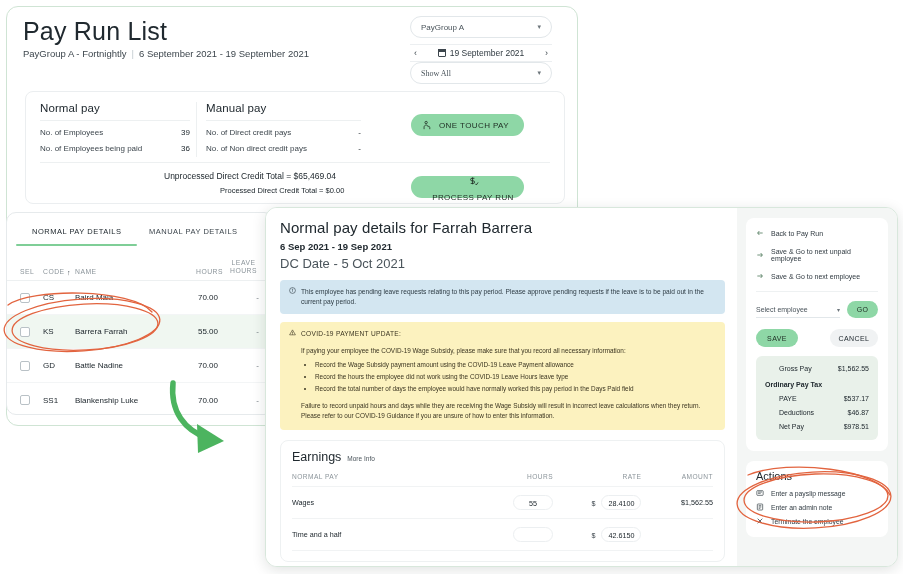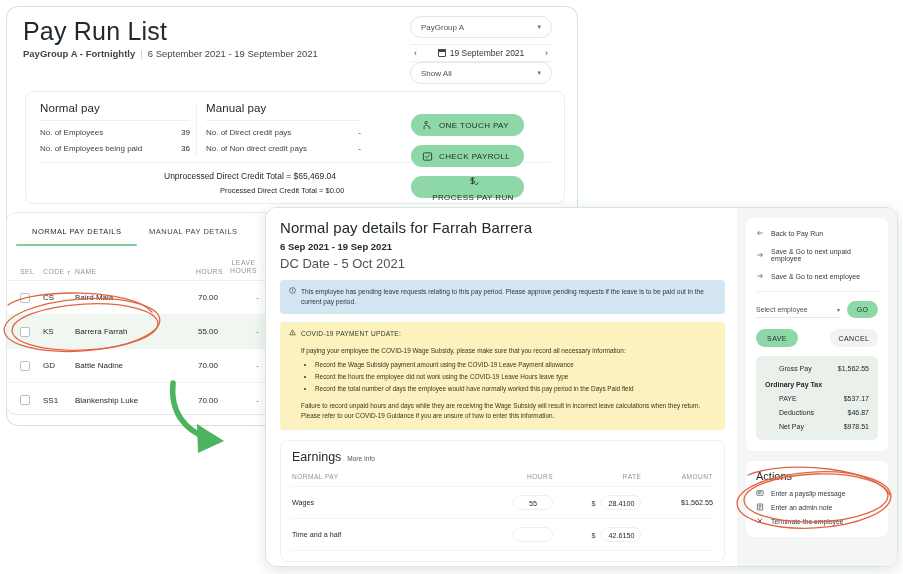--- a/index.html
+++ b/index.html
@@ -21,36 +21,36 @@
   }
   .page-title {
     position: absolute; left: 16px; top: 10px;
     font-size: 25px; font-weight: 400; color: #20292f;
     letter-spacing: .2px;
   }
   .page-sub {
     position: absolute; left: 16px; top: 41px;
     font-size: 9.5px; color: #3d464d; white-space: nowrap;
   }
-  .page-sub b { font-weight: 700; }
+  .page-sub b { font-weight: 400; }
   .page-sub .divider { color: #c3cbd0; padding: 0 5px; }
 
   
   .ctl-select {
     position: absolute; background: #fff;
     border: 1px solid #e2e7ea; border-radius: 20px;
     height: 21px; width: 142px;
     font-size: 8px; color: #4a545b;
     display: flex; align-items: center; padding: 10px 10px;
   }
   .ctl-select .caret {
     margin-left: auto; font-size: 7px; color: #6d767c;
   }
   #paygroup-select { left: 410px; top: 16px; }
-  #showall-select  { left: 410px; top: 62px; }
+  #showall-select  { left: 410px; top: 62px; font-family: Liberation Serif, serif; }
   .date-nav {
     position: absolute; left: 410px; top: 44px;
     width: 142px; height: 18px;
     display: flex; align-items: center; justify-content: space-between;
     border-top: 1px solid #eceff1; border-bottom: 1px solid #eceff1;
     font-size: 8.5px; color: #2f3940;
   }
   .date-nav .arrow { color: #3d464d; font-size: 9px; padding: 0 4px; cursor: pointer; }
   .date-nav .dtext { display: flex; align-items: center; gap: 4px; }
   .cal-ico {
@@ -316,29 +316,20 @@
 
     <div class="gbtn" id="btn-one-touch-pay">
       <span class="gi">
         <svg viewBox="0 0 24 24" width="11" height="11" fill="none" stroke="#1d2b22" stroke-width="1.7">
           <circle cx="9" cy="5.5" r="2.6"></circle>
             <path d="M4.5 20v-4.5c0-2.5 2-4.5 4.5-4.5s4.5 2 4.5 4.5"></path>
           <path d="M14 13.5c1.6 0 3 1.2 3 3v3.5"></path>
         </svg>
       </span>
       <span>ONE TOUCH PAY</span>
-    </div>
-    <div class="gbtn" id="btn-check-payroll">
-      <span class="gi">
-        <svg viewBox="0 0 24 24" width="11" height="11" fill="none" stroke="#1d2b22" stroke-width="1.8">
-          <rect x="3" y="4" width="18" height="16" rx="2"></rect>
-            <path d="M7 12l3 3 7-7"></path>
-        </svg>
-      </span>
-      <span>CHECK PAYROLL</span>
     </div>
     <div class="gbtn" id="btn-process-pay-run">
       <span class="gi">
         <svg viewBox="0 0 24 24" width="11" height="11" fill="none" stroke="#1d2b22" stroke-width="1.8">
           <path d="M14 5H8.5a2.8 2.8 0 000 5.6h3a2.8 2.8 0 010 5.6H6"></path>
             <path d="M10 3v15"></path>
           <path d="M16 17l2.2 2.5L22 14"></path>
         </svg>
       </span>
       <span>PROCESS PAY RUN</span>

